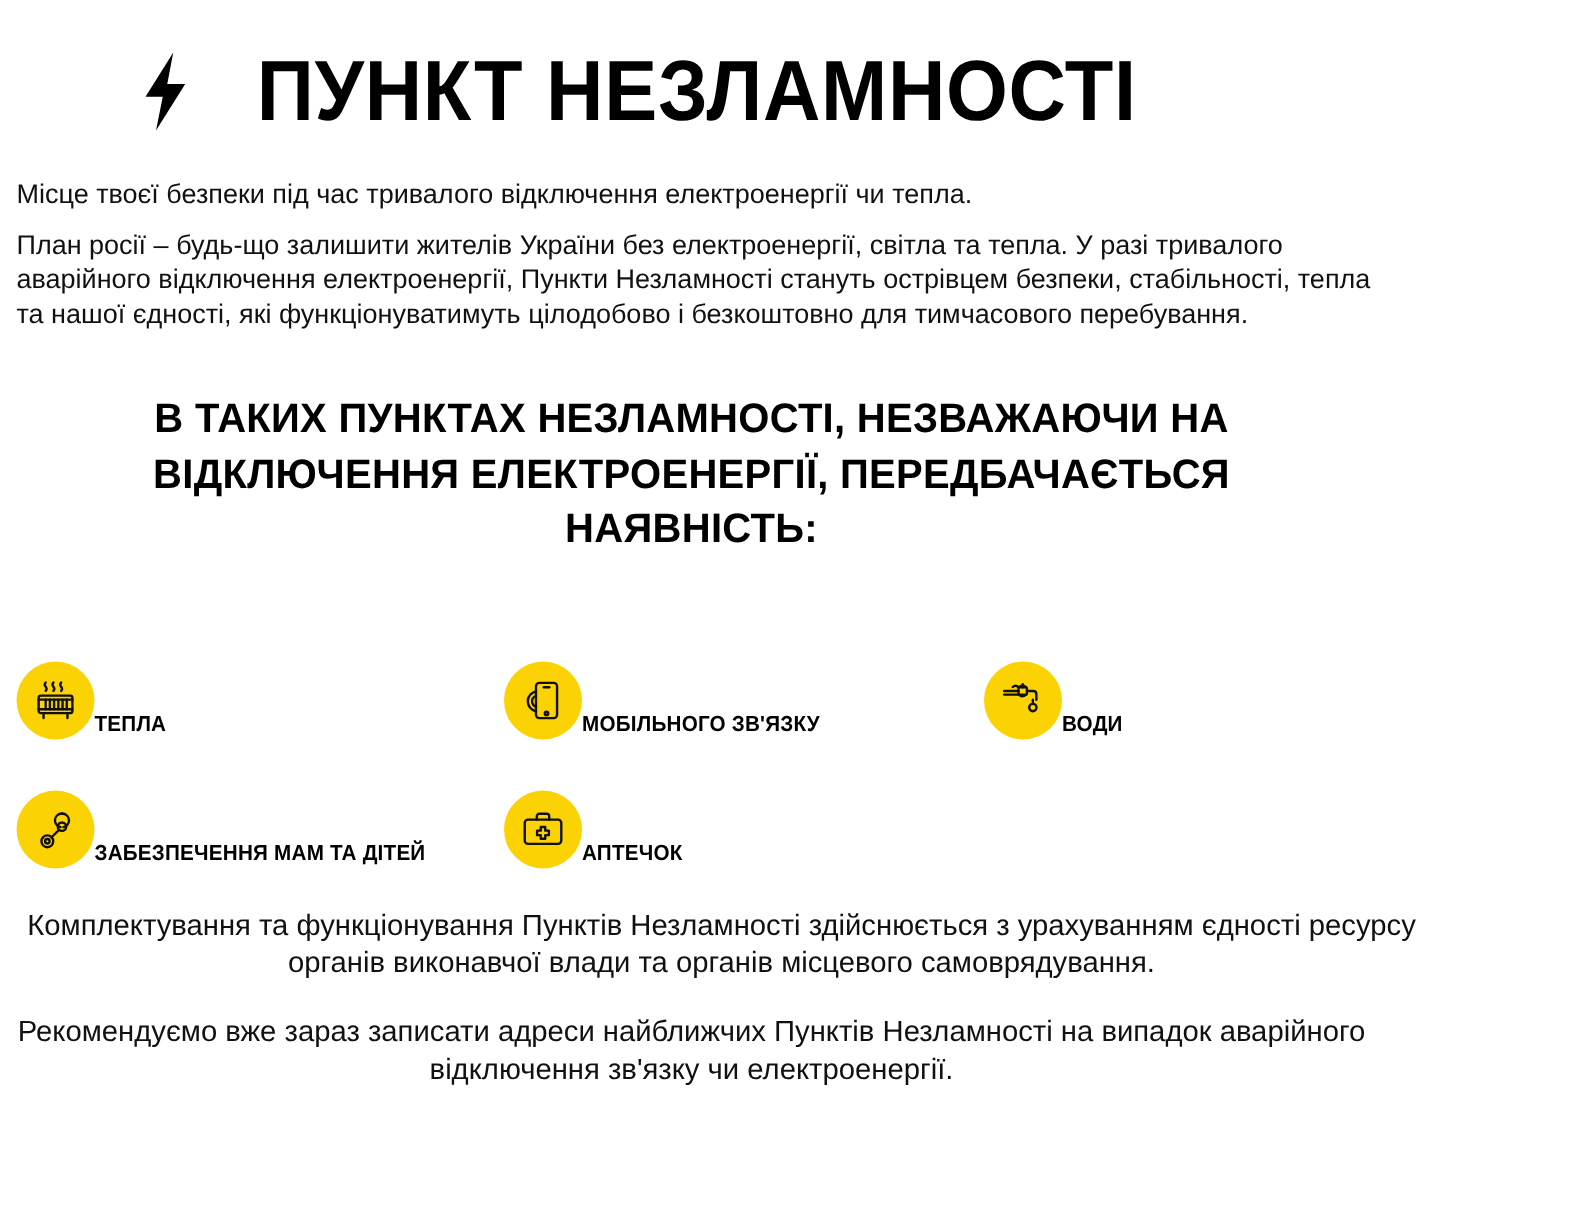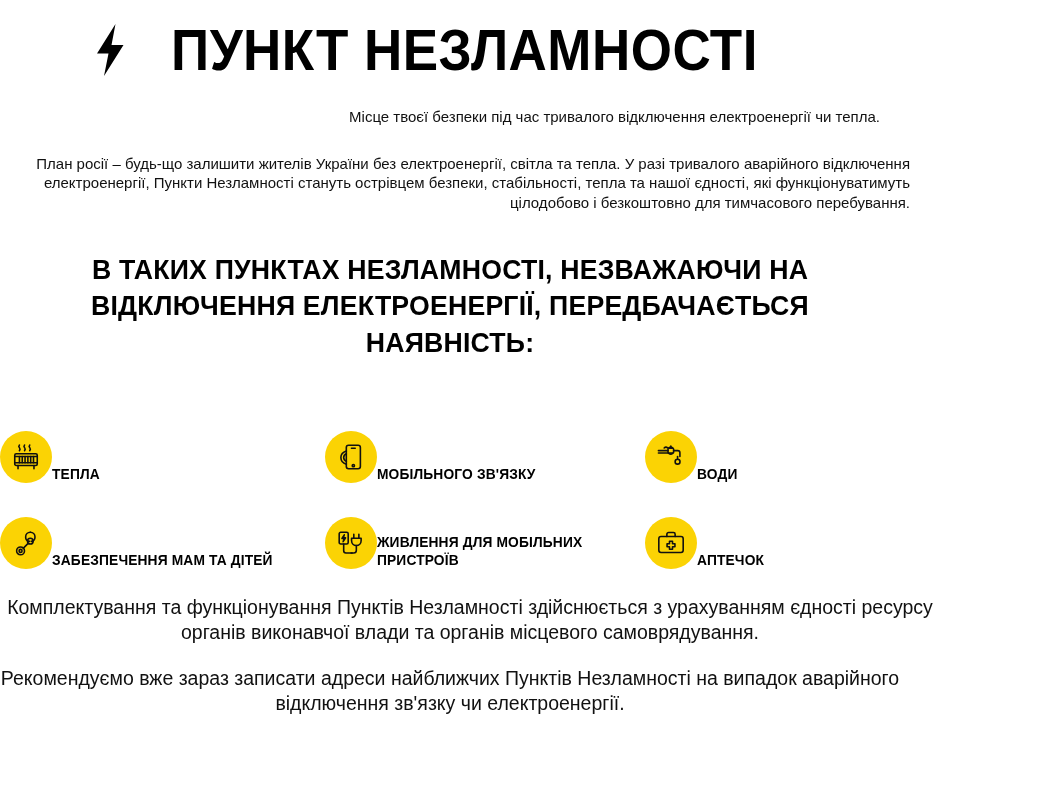--- a/index.html
+++ b/index.html
@@ -13,21 +13,21 @@
     background: #ffffff;
     font-family: "Liberation Sans", "DejaVu Sans", sans-serif;
     color: #0d0d0d;
     overflow: hidden;
   }
   .page {
     width: 872px;
     height: 803px;
     position: relative;
     box-sizing: border-box;
-    padding: 0;
+    padding: 11px;
     border-radius: 10px;
   }
 
   
   .title-row {
     display: flex;
     align-items: center;
     justify-content: center;
     gap: 22px;
     padding-top: 14px;
@@ -46,33 +46,33 @@
     line-height: 1;
     letter-spacing: 0.5px;
     transform: scaleX(0.93);
     transform-origin: center;
     white-space: nowrap;
     color: #000000;
   }
 
   
   .lead {
-    text-align: right;
-    font-size: 15px;
+    text-align: left;
+    font-size: 18px;
     line-height: 1.28;
     color: #111111;
     margin: 0 auto;
   }
   .lead-1 {
     width: 880px;
     margin-top: 21px;
   }
   .lead-2 {
     width: 910px;
-    margin-top: 28px;
+    margin-top: 11px;
   }
 
   
   .section-head {
     text-align: center;
     font-family: "Liberation Sans Narrow", "Liberation Sans", sans-serif;
     font-weight: 700;
     font-size: 27.5px;
     line-height: 1.33;
     letter-spacing: 0.2px;
@@ -224,36 +224,20 @@
             <path d="M18.5 16.2 13 21.7"></path>
             <circle cx="10.2" cy="24.4" r="4.2"></circle>
             <circle cx="10.2" cy="24.4" r="1.6"></circle>
           </g>
         </svg>
       </span>
       <span class="feature-label">ЗАБЕЗПЕЧЕННЯ МАМ ТА ДІТЕЙ</span>
     </div>
 
 
-    <div class="feature">
-      <span class="feature-badge">
-        <svg viewBox="0 0 32 32" aria-hidden="true">
-          <g fill="none" stroke="#111" stroke-width="1.7" stroke-linecap="round" stroke-linejoin="round">
-            <rect x="3.4" y="4.6" width="9.6" height="12.4" rx="1.6"></rect>
-            <path d="M8.8 7.3 L6.4 11.2 H8.7 L7.6 14.6 L10.2 10.5 H7.9 Z"></path>
-            <path d="M8.2 17v7.2c0 1.3 1 2.4 2.4 2.4h6.6"></path>
-            <path d="M19 6.6v4.2M24.4 6.6v4.2"></path>
-            <path d="M16.6 11h10.2v2.6c0 2.8-2.3 5.1-5.1 5.1s-5.1-2.3-5.1-5.1z"></path>
-            <path d="M21.7 18.7v5c0 1.6-1.3 2.9-2.9 2.9h-2.7"></path>
-          </g>
-        </svg>
-      </span>
-      <span class="feature-label">ЖИВЛЕННЯ ДЛЯ МОБІЛЬНИХ
-ПРИСТРОЇВ</span>
-    </div>
 
     <div class="feature">
       <span class="feature-badge">
         <svg viewBox="0 0 32 32" aria-hidden="true">
           <g fill="none" stroke="#111" stroke-width="1.7" stroke-linecap="round" stroke-linejoin="round">
             <path d="M11.6 9V6.6c0-1 .8-1.8 1.8-1.8h5.2c1 0 1.8.8 1.8 1.8V9"></path>
             <rect x="3" y="9" width="26" height="17.2" rx="2.4"></rect>
             <path d="M14.4 14.2h3.2v2.6h2.6v3.2h-2.6v2.6h-3.2v-2.6h-2.6v-3.2h2.6z"></path>
           </g>
         </svg>

